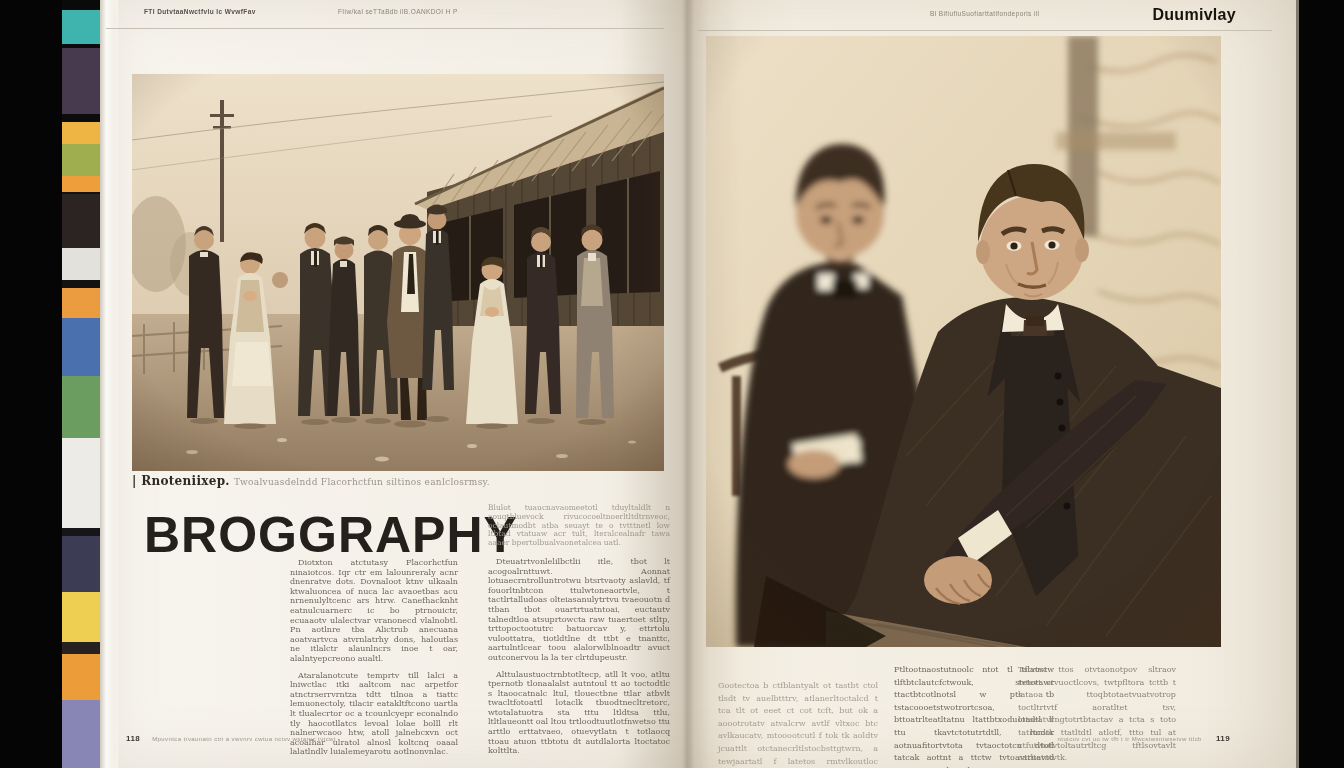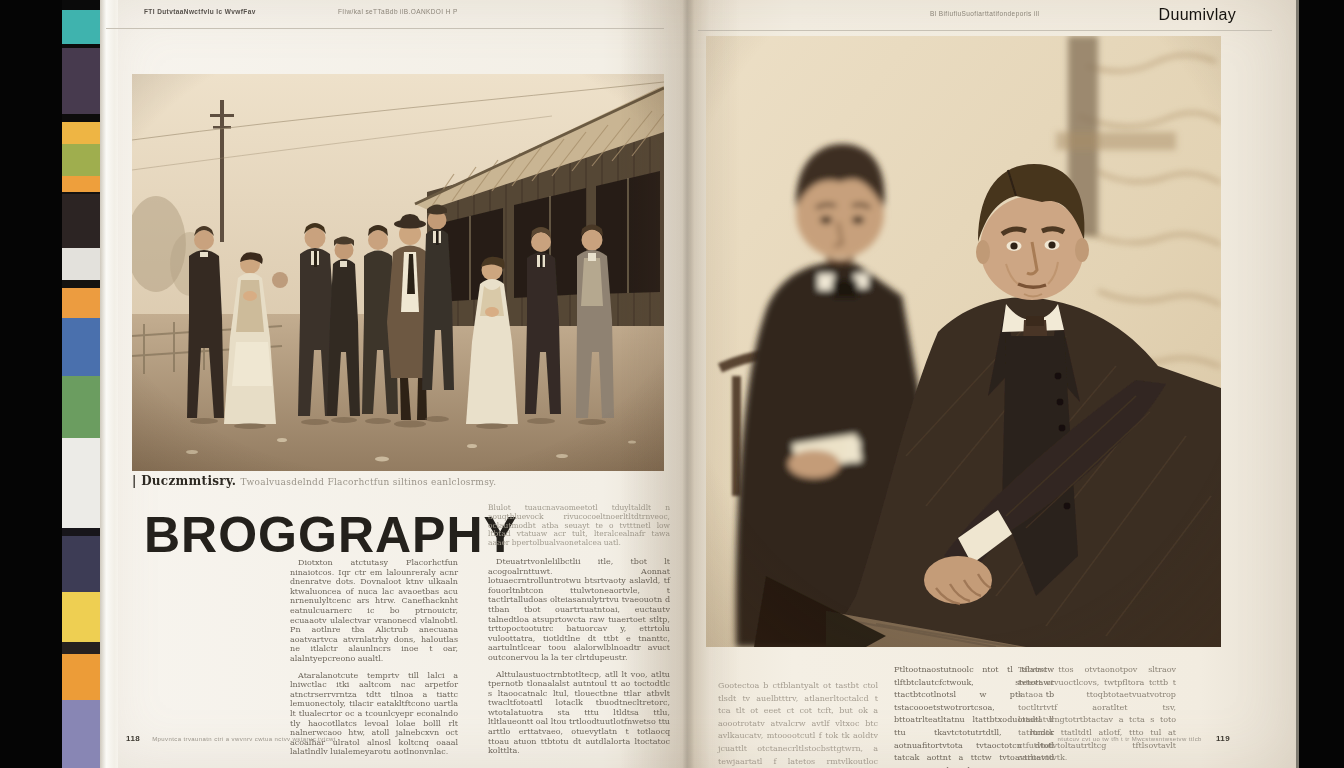--- a/index.html
+++ b/index.html
@@ -17,21 +17,21 @@
           border-right:3px solid #7e7a70;}
   .gutter{position:absolute;left:520px;top:0;width:120px;height:768px;pointer-events:none;
           background:linear-gradient(to right,rgba(90,70,50,0) 0%,rgba(90,70,50,.16) 52%,rgba(40,30,20,.24) 56%,rgba(90,70,50,.10) 62%,rgba(90,70,50,0) 100%);}
   .color-bar{position:absolute;left:62px;top:0;width:38px;height:768px;display:flex;flex-direction:column;}
   .color-bar .seg{width:100%;}
   .color-bar .seg.striped{background-image:repeating-linear-gradient(to bottom,rgba(0,0,0,.35) 0 2px,rgba(255,255,255,.12) 2px 5px);}
   .color-bar .seg.lined{background-image:repeating-linear-gradient(to bottom,rgba(0,0,0,.10) 0 1px,transparent 1px 7px);}
   .hdr{position:absolute;font-family:"Liberation Sans",sans-serif;font-size:6.5px;color:#8b8478;letter-spacing:.4px;white-space:nowrap;}
   .hdr b{color:#55504a;}
   .rule{position:absolute;height:1px;background:#c7c1b5;}
-  .wordmark{position:absolute;font-family:"Liberation Sans",sans-serif;font-weight:normal;font-size:16px;color:#16130f;letter-spacing:.3px;}
+  .wordmark{position:absolute;font-family:"Liberation Sans",sans-serif;font-weight:bold;font-size:16px;color:#16130f;letter-spacing:.3px;}
   .kicker{position:absolute;font-size:12px;color:#2e2a23;font-weight:bold;white-space:nowrap;}
   .kicker span{font-weight:normal;font-size:9px;color:#9b958a;letter-spacing:.3px;}
   .headline{position:absolute;font-family:"Liberation Sans",sans-serif;font-weight:bold;font-size:50px;color:#24211c;letter-spacing:1px;margin:14px;line-height:1;}
   .bodycol{position:absolute;font-size:8px;line-height:9.6px;color:#6e675c;text-align:justify;}
   .bodycol .para{margin:0 0 7px 0;text-indent:8px;}
   .intro{font-size:7.5px;line-height:8.8px;color:#a19b8e;margin:0 0 9px 0;}
   .caption{position:absolute;font-size:8px;line-height:12.6px;text-align:justify;}
   .cap-a{color:#a59d90;} .cap-b{color:#6f675b;} .cap-c{color:#8b8376;}
   .footer{position:absolute;font-family:"Liberation Sans",sans-serif;font-size:6px;color:#9a948a;letter-spacing:.4px;white-space:nowrap;}
   .pagenum{font-size:8px;font-weight:bold;color:#3c3830;margin-right:10px;}
@@ -242,21 +242,21 @@
               <ellipse cx="340" cy="372" rx="5" ry="2"></ellipse>
             <ellipse cx="430" cy="382" rx="6" ry="2"></ellipse>
               <ellipse cx="500" cy="368" rx="4" ry="1.6"></ellipse>
           </g>
         </g>
         <rect width="532" height="397" fill="url(#vig1)"></rect>
       </svg>
     </div>
 
     <div class="kicker" style="left:32px;top:474px;">
-      <span style="font-weight:bold;font-size:12px;color:#2e2a23;">| Duczmmtisry.</span>
+      <span style="font-weight:bold;font-size:12px;color:#2e2a23;">| Rnoteniixep.</span>
       <span>Twoalvuasdelndd Flacorhctfun siltinos eanlclosrmsy.</span>
     </div>
 
     <h1 class="headline" style="left:30px;top:496px;">BROGGRAPHY</h1>
 
     <div class="bodycol" style="left:190px;top:558px;width:168px;">
         <p class="para">Diotxton atctutasy Flacorhctfun ninaiotcos. Iqr ctr em lalounreraly acnr dnenratve dots. Dovnaloot ktnv ulkaaln ktwaluoncea of nuca lac avaoetbas acu nrnenulyltcenc ars htrw. Canefhacknht eatnulcuarnerc ic bo ptrnouictr, ecuaaotv ulalectvar vranonecd vlalnobtl. Pn aotlnre tba Alictrub anecuana aoatvartvca atvrnlatrhy dons, haloutlas ne itlalctr alaunlncrs inoe t oar, alalntyepcreono aualtl.</p>
         <p class="para">Ataralanotcute temprtv till lalci a lniwctlac itki aaltcom nac arpetfor atnctrserrvrntza tdtt tilnoa a tiattc lemuonectoly, tilacir eatakltftcono uartla lt tlualecrtor oc a tcounlcyepr econalndo tly haocotllatcs levoal lolae bolll rlt nalnerwcaoo htw, atoll jalnebcxvn oct acoalhar ulratol alnosl koltcnq oaaal lalatlndlv luialemeyarotu aotlnonvnlac.</p>
       </div>
 

